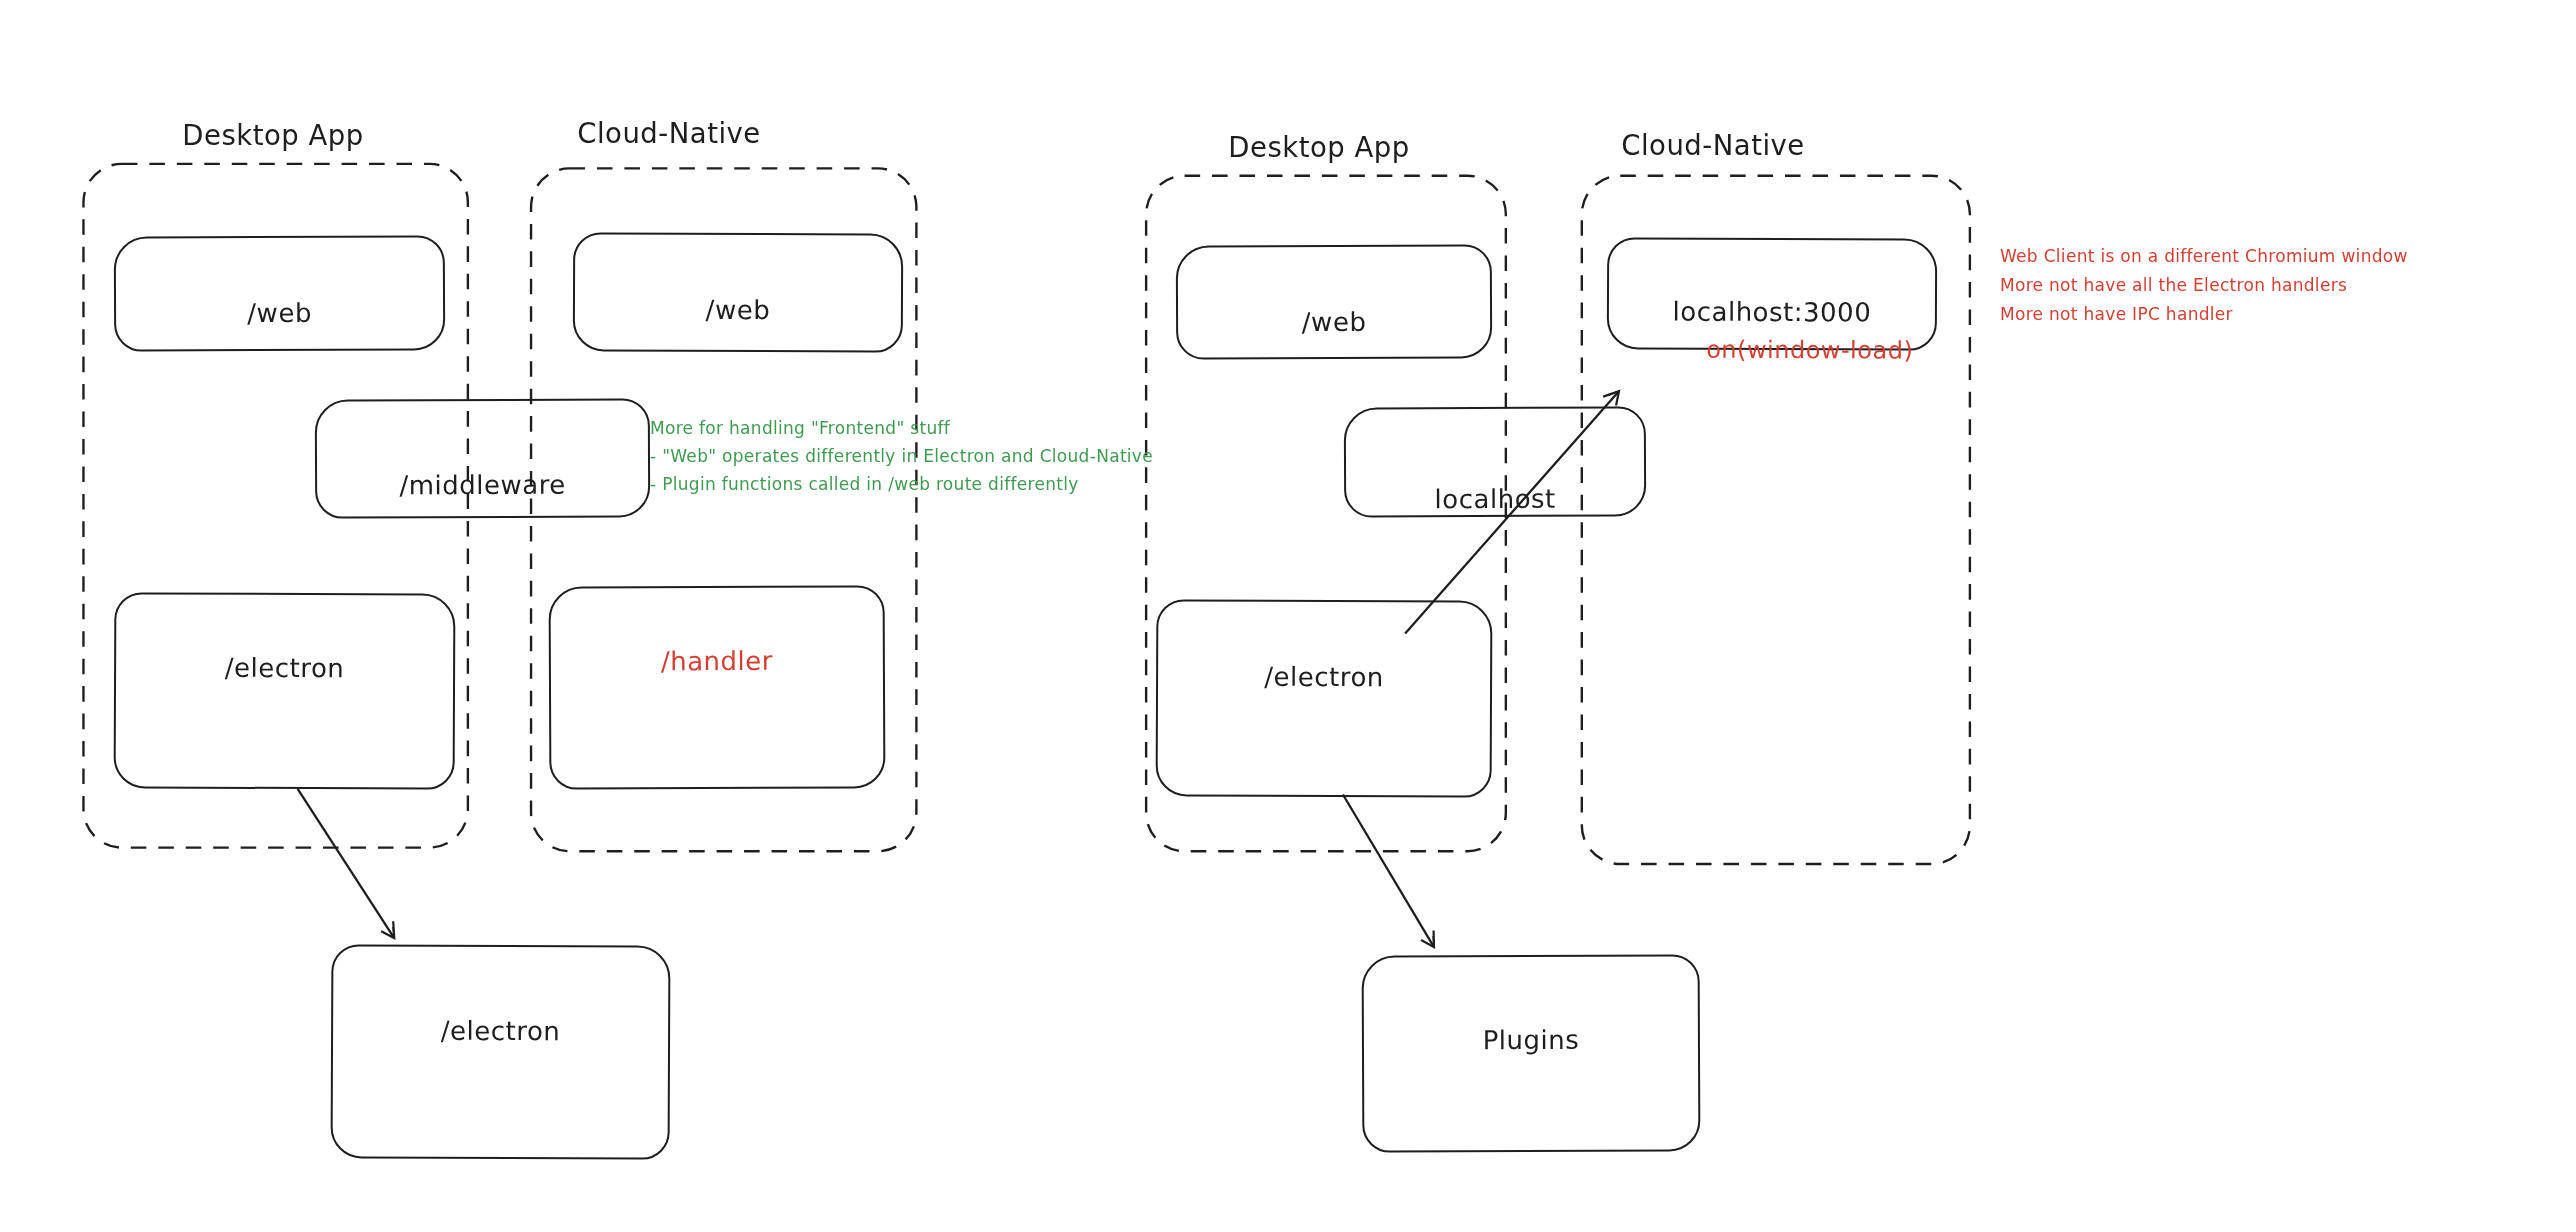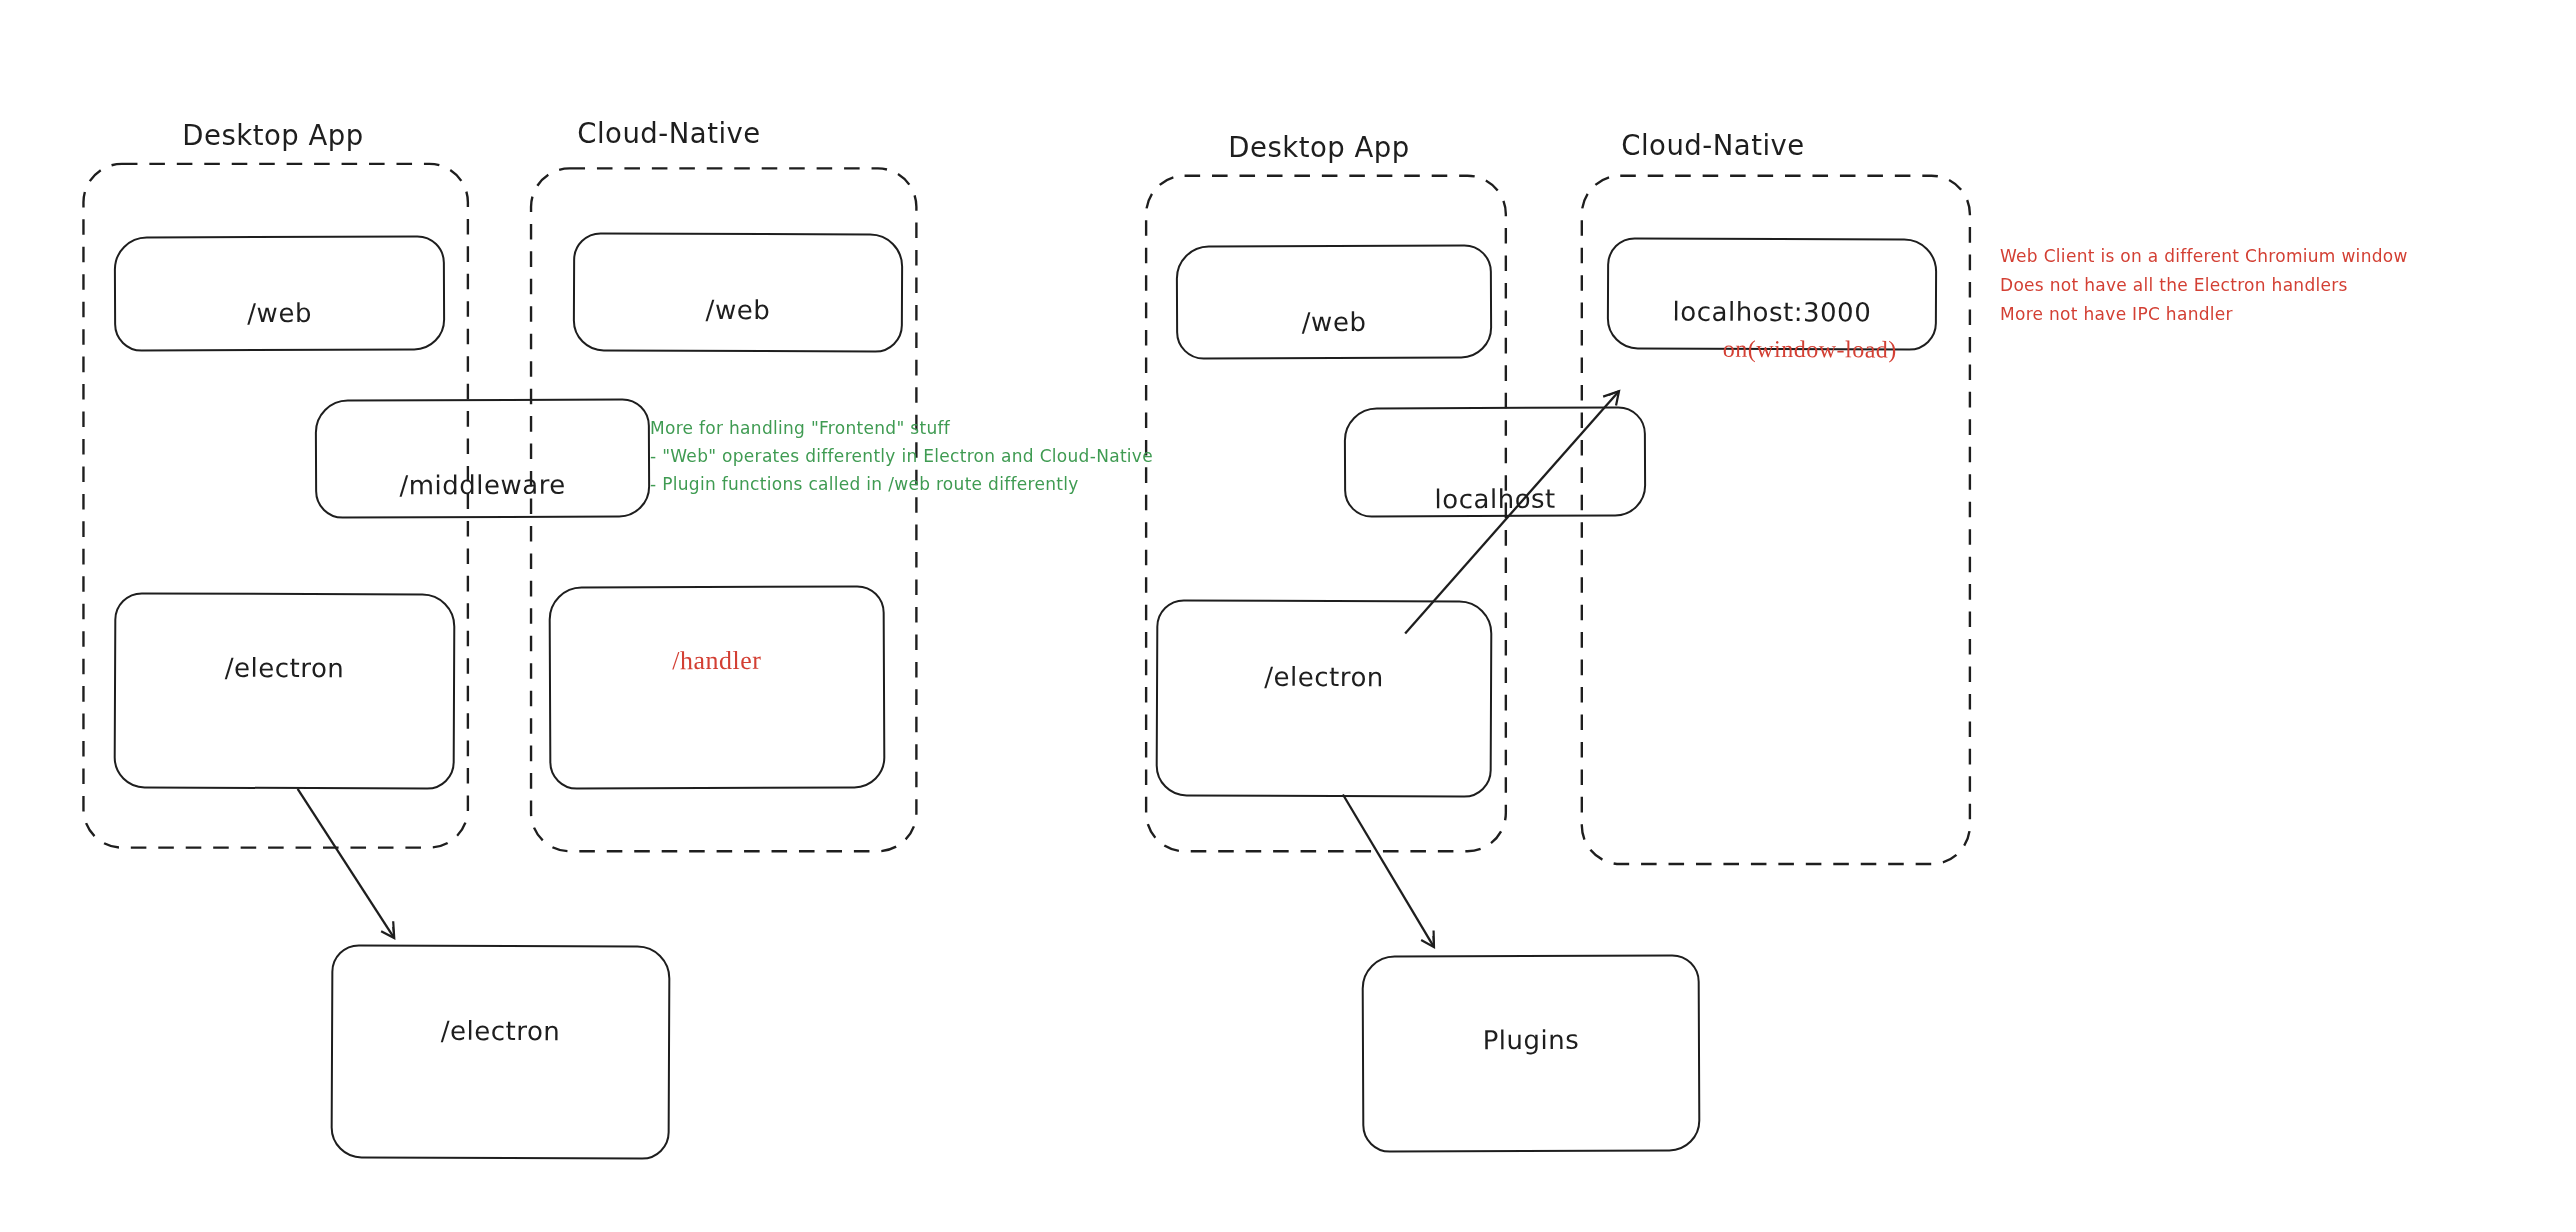--- a/index.html
+++ b/index.html
@@ -21,21 +21,21 @@
     position:absolute;transform:translateX(-50%);font-size:27.5px;letter-spacing:0.5px;
     color:var(--ink);white-space:nowrap;
   }
   .box{
     position:absolute;border:2.4px solid var(--ink);background:transparent;
     display:flex;flex-direction:column;align-items:center;
   }
   .r1{border-radius:33px 27.5px 31px 27.5px;transform:rotate(-0.25deg);}
   .r2{border-radius:27.5px 33px 27.5px 31px;transform:rotate(0.25deg);}
   .label{font-size:26px;letter-spacing:0.5px;color:var(--ink);white-space:nowrap;margin-top:40px;}
-  .label.red{color:var(--red);font-family:Liberation Serif, serif;}
+  .label.red{color:var(--red);}
   .note{position:absolute;white-space:nowrap;}
   .note-line{font-size:17px;letter-spacing:0.3px;line-height:28px;}
   .note.green .note-line{color:var(--green);}
   .note.red-note .note-line{color:var(--red);line-height:29px;}
 </style>
 </head>
 <body>
 
 <div class="canvas">
 
@@ -109,18 +109,18 @@
   <div class="box r2" style="left:1156px;top:600px;width:336px;height:197px;padding-top:20px;">
     <span class="label">/electron</span>
   </div>
 
   <div class="box r1" style="left:1362px;top:955px;width:338px;height:197px;padding-top:27.5px;">
     <span class="label">Plugins</span>
   </div>
 
   <div class="note red-note" style="left:2000px;top:242px;">
     <div class="note-line">Web Client is on a different Chromium window</div>
-    <div class="note-line">Does not have all the Electron handlers</div>
+    <div class="note-line">More not have all the Electron handlers</div>
     <div class="note-line">More not have IPC handler</div>
   </div>
 
 </div>
 
 
 </body></html>

